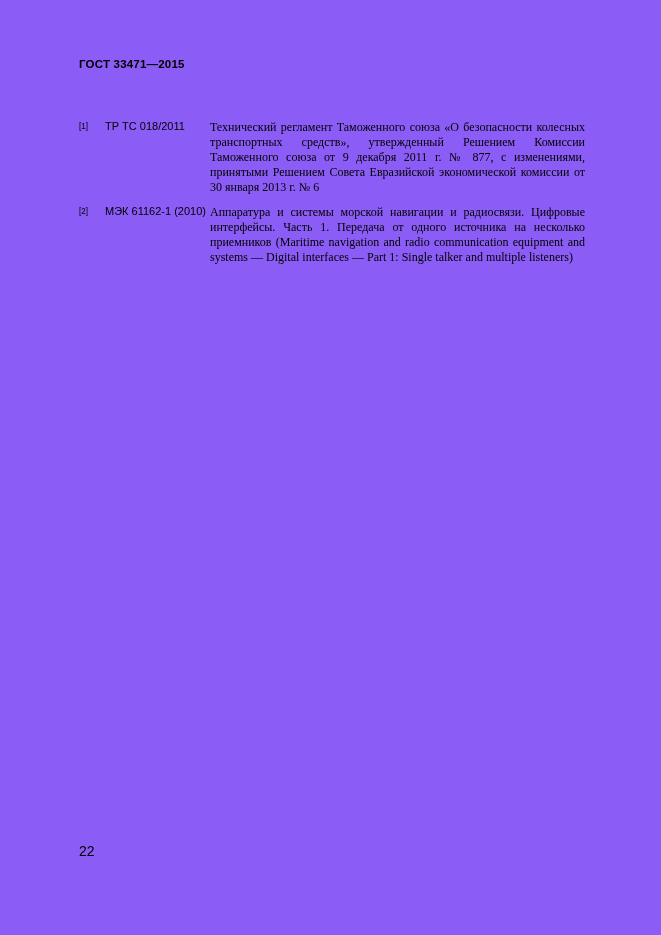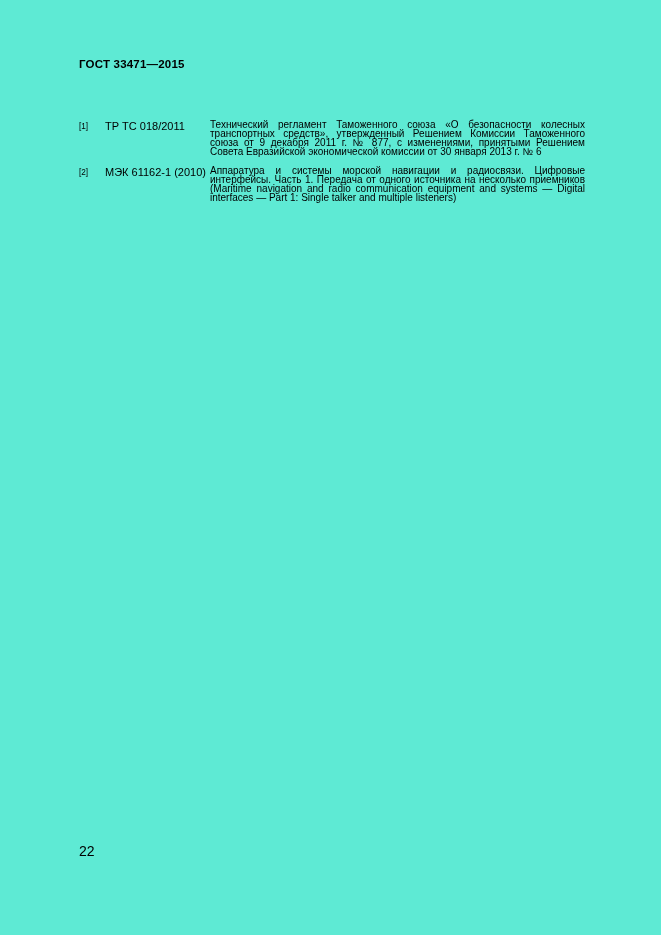--- a/index.html
+++ b/index.html
@@ -13,21 +13,21 @@
     position: relative;
     font-family: "Liberation Sans", sans-serif;
     color: #000000;
     overflow: hidden;
   }
   .page {
     position: absolute;
     top: 0; left: 0;
     width: 661px;
     height: 935px;
-    background: #5eead4;
+    background: #8b5cf6;
   }
   .header {
     position: absolute;
     top: 58px;
     left: 79px;
     font-size: 11.5px;
     font-weight: bold;
     letter-spacing: 0.2px;
   }
   .doc-title {
@@ -59,24 +59,25 @@
   }
   .entry-ref {
     width: 105px;
     flex: 0 0 105px;
     font-size: 11px;
     line-height: 11.4px;
     padding-top: 0.5px;
   }
   .entry-text {
     flex: 1 1 auto;
-    font-size: 10px;
-    line-height: 9px;
+    font-size: 12px;
+    line-height: 15px;
     text-align: justify;
     text-justify: inter-word;
+    font-family: Liberation Serif, serif;
   }
   .page-number {
     position: absolute;
     top: 843px;
     left: 79px;
     font-size: 14px;
   }
 </style>
 </head>
 <body>

